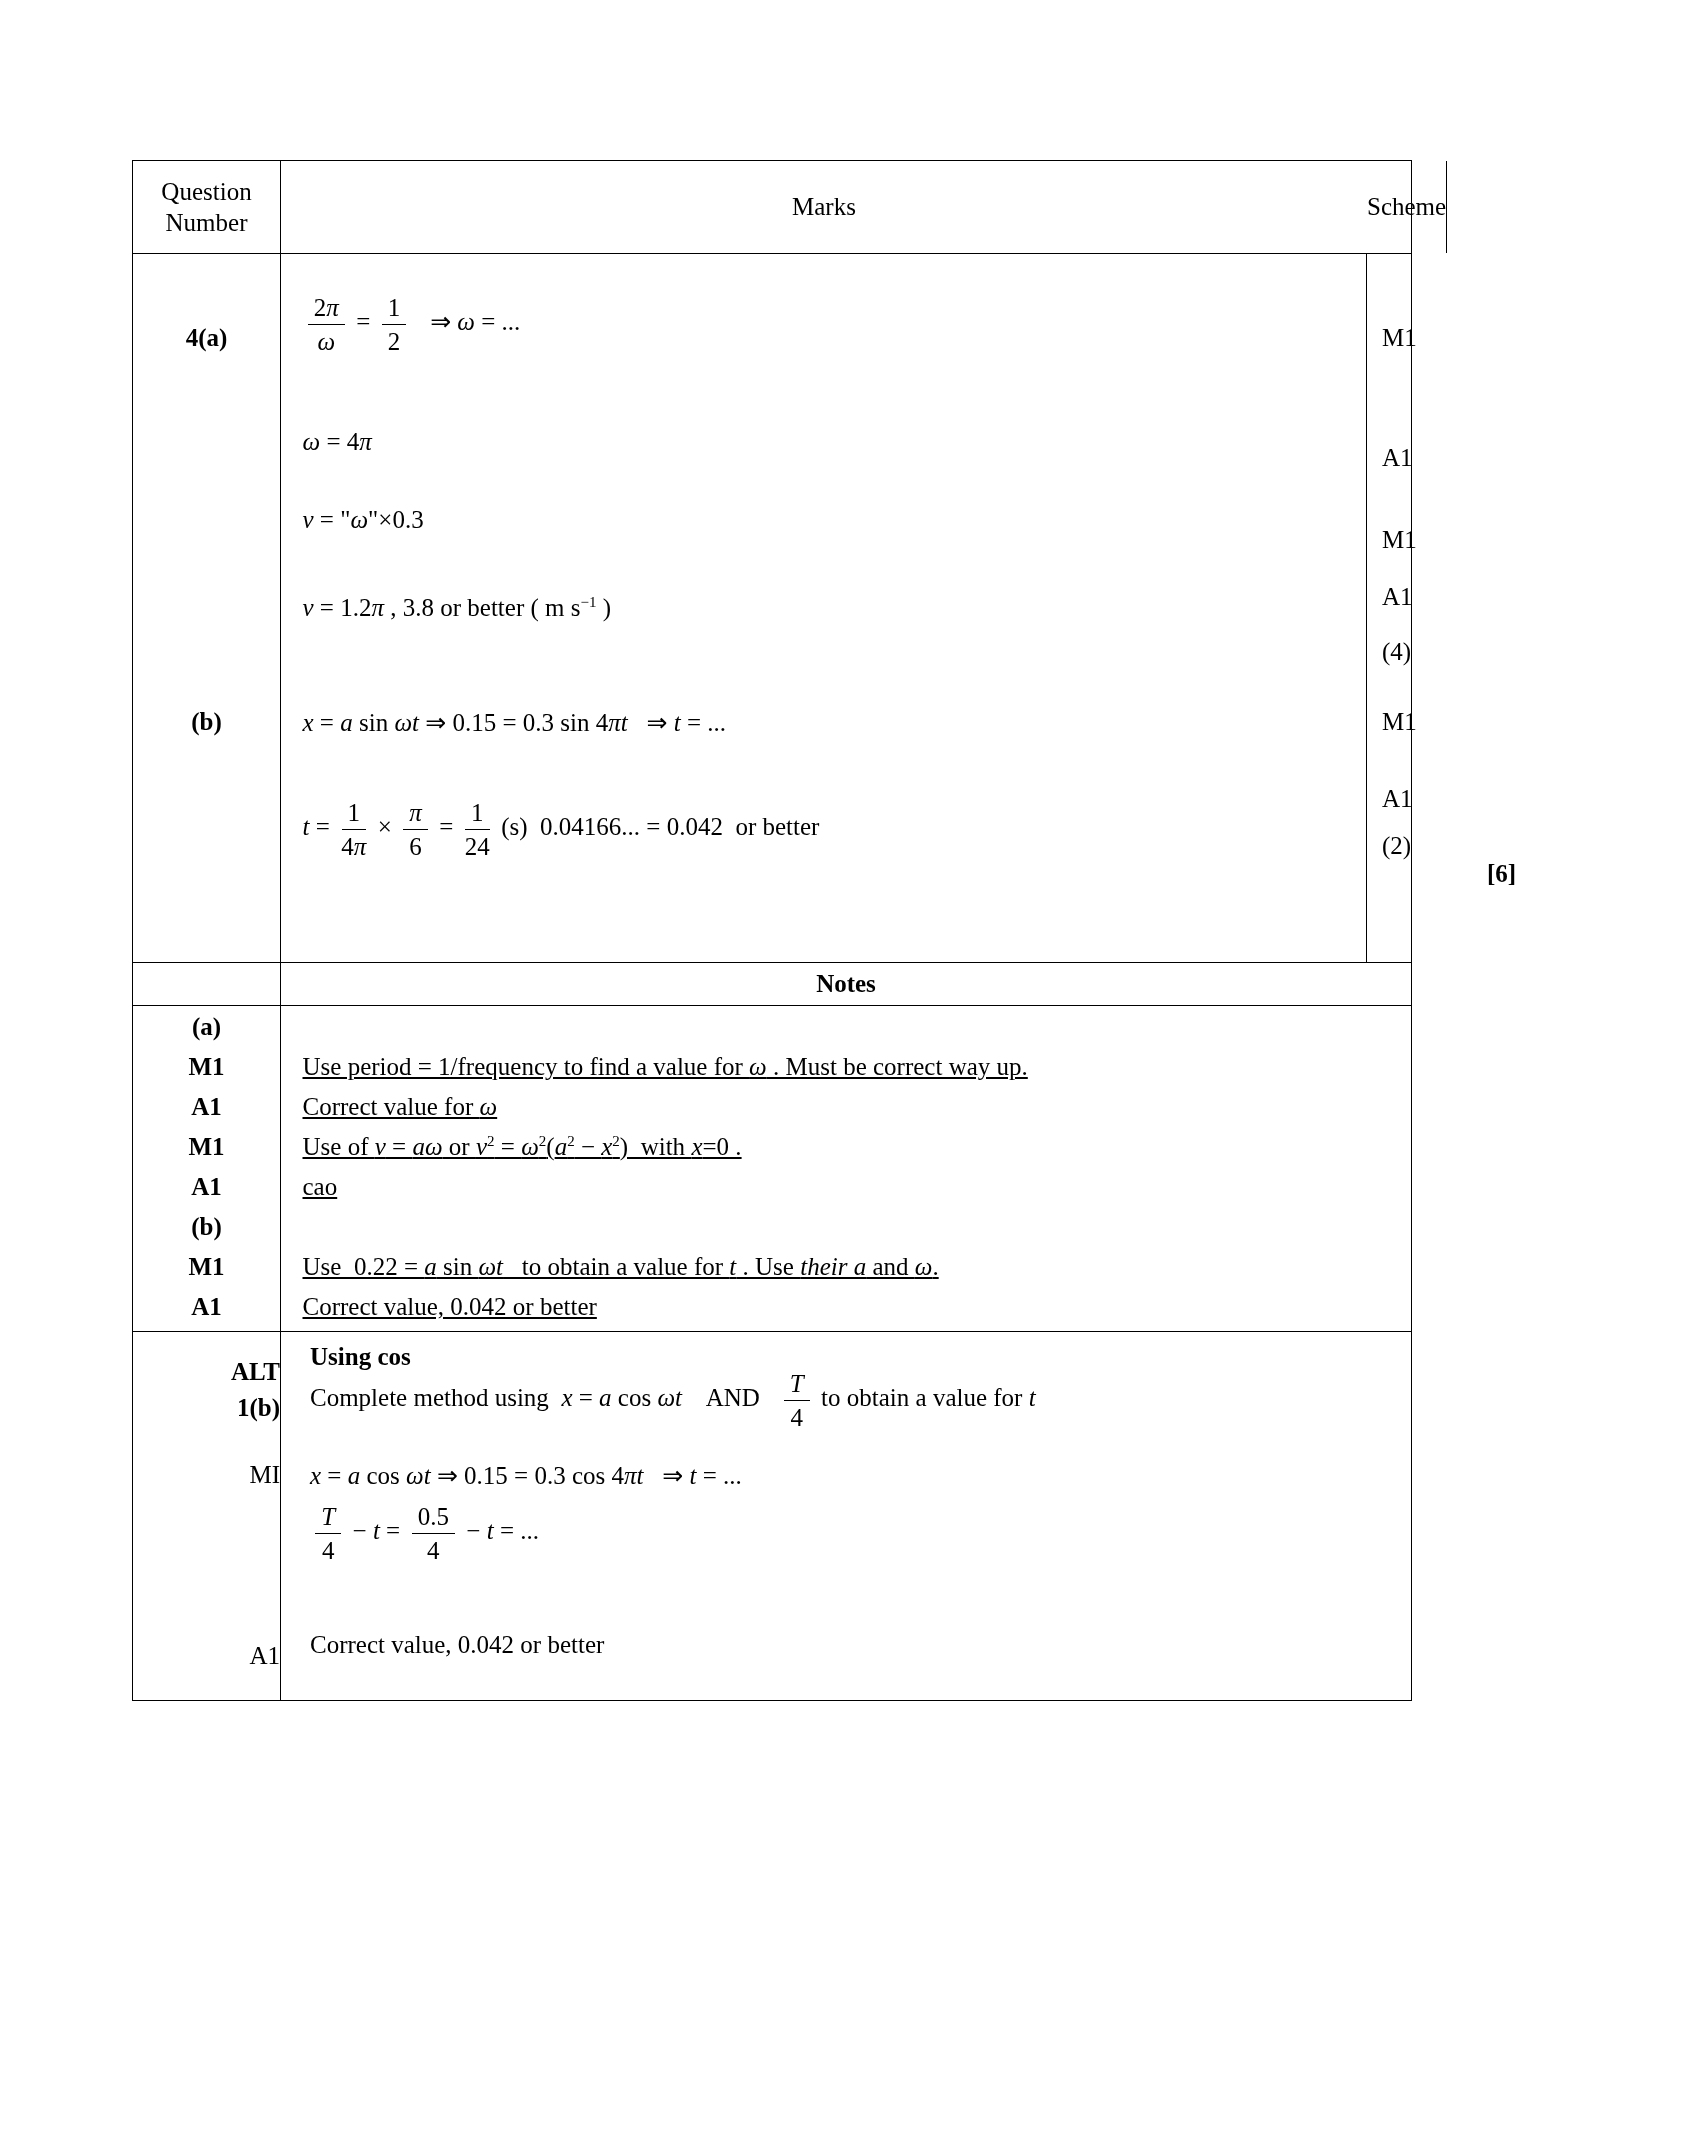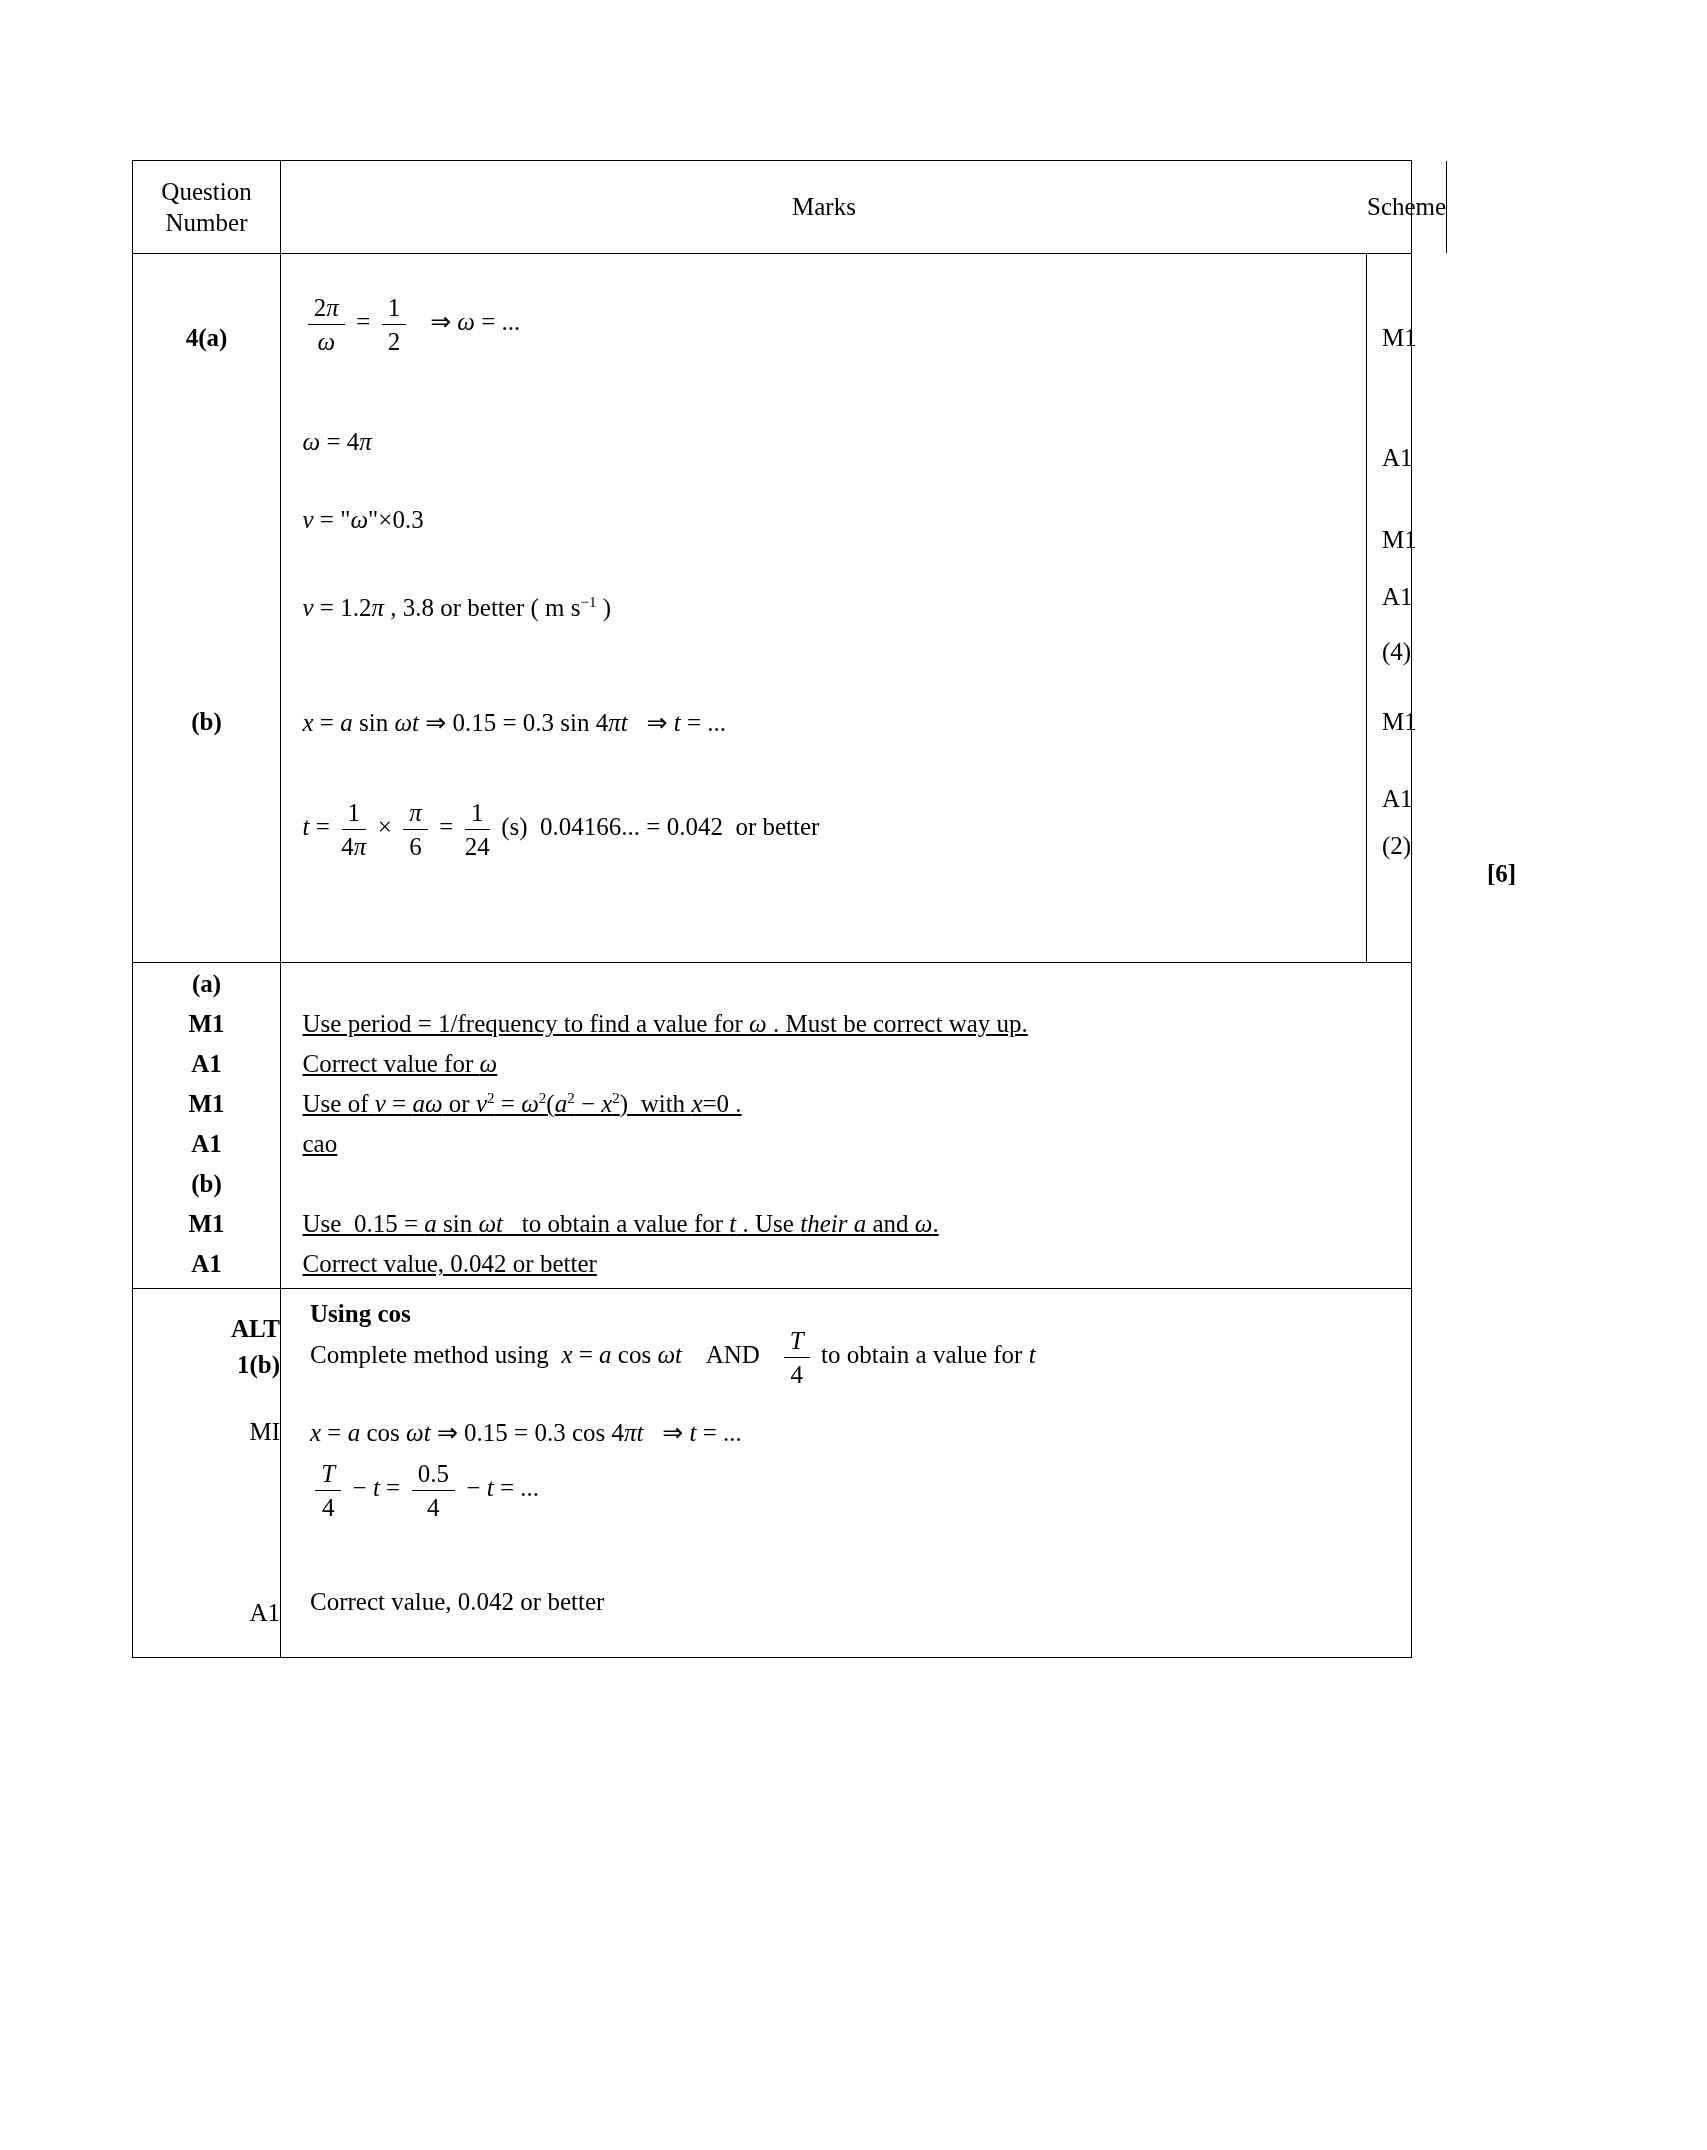--- a/index.html
+++ b/index.html
@@ -73,40 +73,46 @@
         <div class="mark" style="top:272px">M1</div>
         <div class="mark" style="top:329px">A1</div>
         <div class="mark" style="top:384px">(4)</div>
         <div class="mark" style="top:454px">M1</div>
         <div class="mark" style="top:531px">A1</div>
         <div class="mark" style="top:578px">(2)</div>
         <div class="mark b" style="top:606px;left:120px">[6]</div>
       </div>
     </div>
 
+    <div class="row row-notesheader">
+      <div class="cell"></div>
+      <div class="cell last centerflex">
+        <span class="b">Notes</span>
+      </div>
+    </div>
 
     <div class="row row-notes">
       <div class="cell nlabels">
         <div class="nline">(a)</div>
         <div class="nline">M1</div>
         <div class="nline">A1</div>
         <div class="nline">M1</div>
         <div class="nline">A1</div>
         <div class="nline">(b)</div>
         <div class="nline">M1</div>
         <div class="nline">A1</div>
       </div>
       <div class="cell last ntexts">
         <div class="nline"></div>
         <div class="nline"><span>Use period = 1/frequency to find a value for </span><span class="seg-i">ω</span><span> . Must be correct way up.</span></div>
         <div class="nline"><span>Correct value for </span><span class="seg-i">ω</span></div>
         <div class="nline"><span>Use of </span><span class="seg-i">v</span><span> = </span><span class="seg-i">aω</span><span> or </span><span class="seg-i">v</span><span class="seg-sup">2</span><span> = </span><span class="seg-i">ω</span><span class="seg-sup">2</span><span>(</span><span class="seg-i">a</span><span class="seg-sup">2</span><span> − </span><span class="seg-i">x</span><span class="seg-sup">2</span><span>)  with </span><span class="seg-i">x</span><span>=0 .</span></div>
         <div class="nline"><span>cao</span></div>
         <div class="nline"></div>
-        <div class="nline"><span>Use  0.15 = </span><span class="seg-i">a</span><span> sin </span><span class="seg-i">ωt</span><span>   to obtain a value for </span><span class="seg-i">t</span><span> . Use </span><span class="seg-i">their a</span><span> and </span><span class="seg-i">ω</span><span>.</span></div>
+        <div class="nline"><span>Use  0.22 = </span><span class="seg-i">a</span><span> sin </span><span class="seg-i">ωt</span><span>   to obtain a value for </span><span class="seg-i">t</span><span> . Use </span><span class="seg-i">their a</span><span> and </span><span class="seg-i">ω</span><span>.</span></div>
         <div class="nline"><span>Correct value, 0.042 or better</span></div>
       </div>
     </div>
 
     <div class="row row-alt">
       <div class="cell">
         <div class="altlabel b" style="top:26px">ALT</div>
         <div class="altlabel b" style="top:62px">1(b)</div>
         <div class="altlabel" style="top:129px">MI</div>
         <div class="altlabel" style="top:310px">A1</div>

